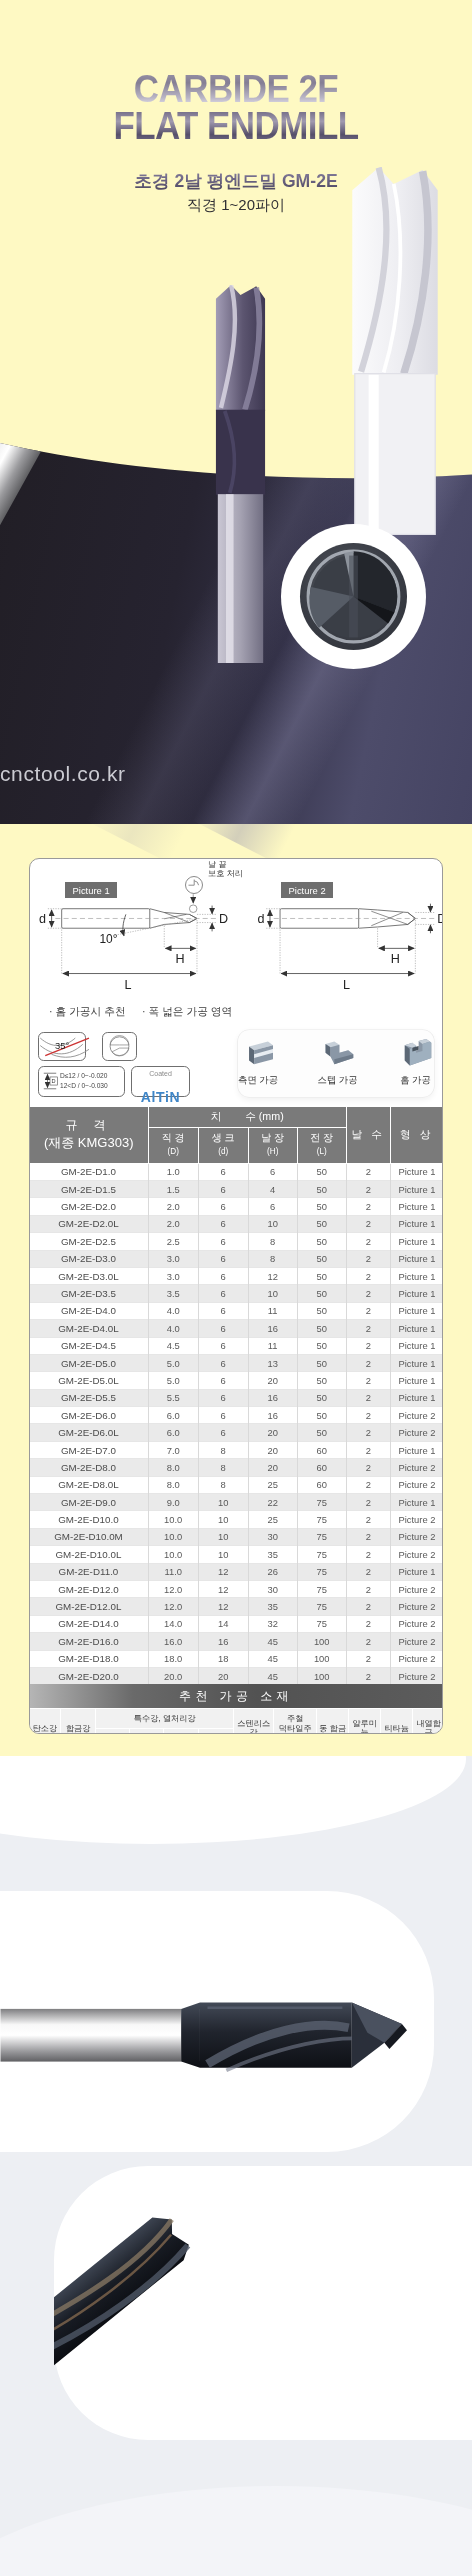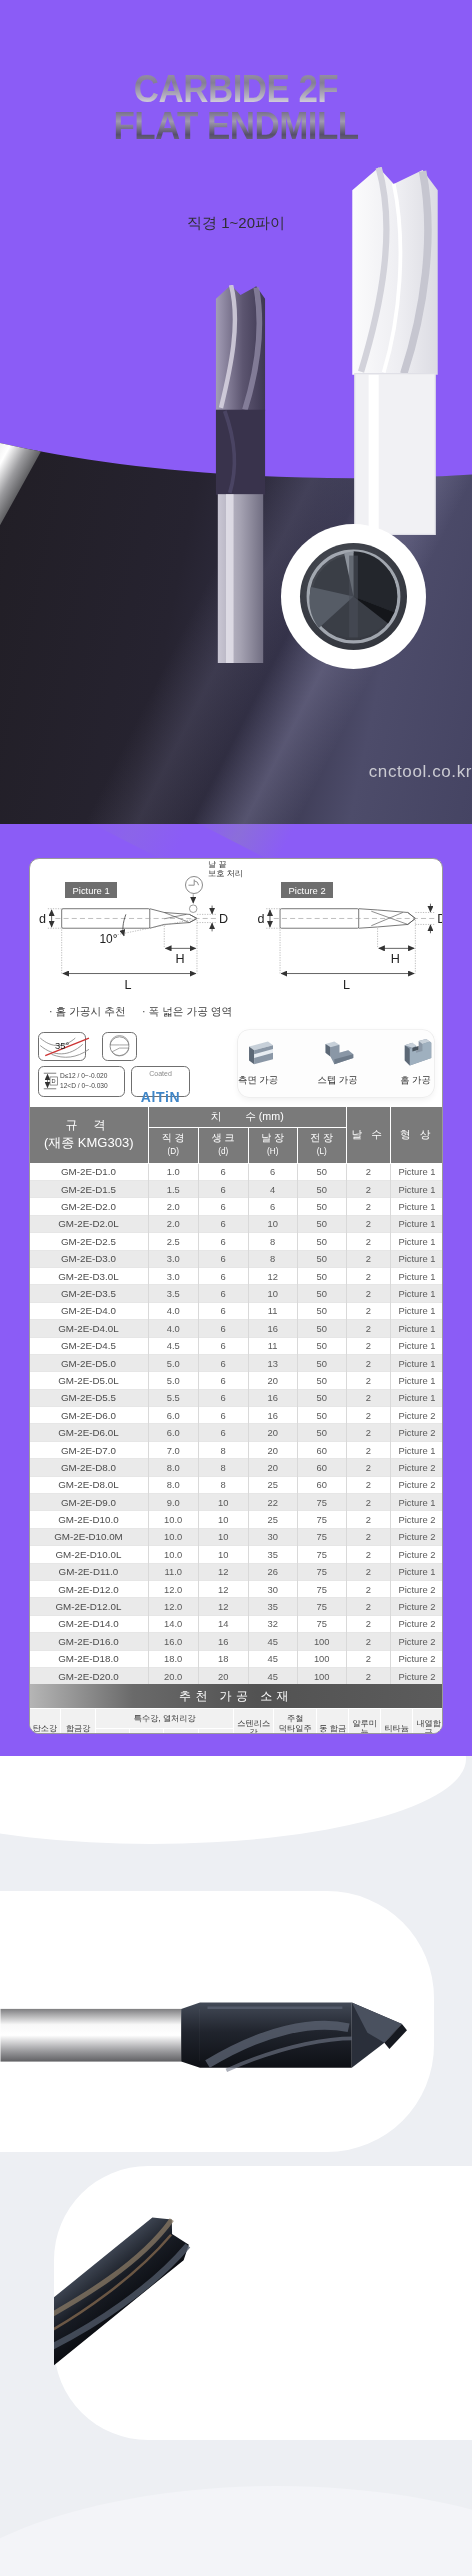--- a/index.html
+++ b/index.html
@@ -1,39 +1,39 @@
 <!DOCTYPE html>
 <html style="font-size:10px"><head>
 <meta charset="utf-8">
 <style>
   html,body{margin:0;padding:0;background:#fff;}
-  .canvas{position:relative;width:472px;height:2576px;overflow:hidden;background:#8b5cf6;
+  .canvas{position:relative;width:472px;height:2576px;overflow:hidden;background:#fef9c3;
     font-family:"Liberation Sans","DejaVu Sans",sans-serif;}
 
   
   .hero-title{position:absolute;top:71px;left:0;width:472px;text-align:center;z-index:6;
     font-weight:700;font-size:38px;line-height:37px;letter-spacing:-0.6px;transform:scaleX(.92);}
   .metal{color:#6b6480;background:linear-gradient(180deg,#9a94a8 0%,#847e94 16%,#b9b5c5 36%,#e3e0ea 47%,#716a85 53%,#a09aaf 68%,#564f6a 86%,#7b7590 100%);
     -webkit-background-clip:text;background-clip:text;-webkit-text-fill-color:transparent;}
   .hero-sub{position:absolute;top:169px;left:0;width:472px;text-align:center;z-index:6;
     font-weight:700;font-size:17.6px;}
   .metal2{color:#5a546f;background:linear-gradient(180deg,#8d86a2 0%,#6f6887 40%,#474159 100%);
     -webkit-background-clip:text;background-clip:text;-webkit-text-fill-color:transparent;}
-  .hero-dia{position:absolute;top:214px;left:0;width:472px;text-align:center;z-index:6;
+  .hero-dia{position:absolute;top:196px;left:0;width:472px;text-align:center;z-index:6;
     font-size:15px;color:#2f2f33;}
 
   .band{position:absolute;top:415px;left:0;width:472px;height:409px;z-index:1;
     clip-path:path("M0,28 C200,74 520,80 750,16 L750,540 C560,640 220,628 0,568 Z");
     background:linear-gradient(102deg,#211e25 0%,#262330 38%,#35334a 60%,#4d4c6a 78%,#454463 100%);}
   .streak{position:absolute;width:94px;height:478px;top:-25px;
     background:linear-gradient(90deg,rgba(140,138,172,0),rgba(140,138,172,.38),rgba(140,138,172,0));}
   .streak.s1{left:296px;transform:rotate(27deg);}
   .streak.s2{left:189px;opacity:.45;transform:rotate(27deg);}
-  .website{position:absolute;top:347px;left:0;width:472px;text-align:right;
-    font-size:17px;font-weight:300;color:#cbcbd2;letter-spacing:0.6px;}
+  .website{position:absolute;top:347px;left:0;width:472px;text-align:left;
+    font-size:21px;font-weight:300;color:#cbcbd2;letter-spacing:0.6px;}
 
   .tool{position:absolute;z-index:3;}
   .ring{position:absolute;left:281px;top:524px;width:145px;height:145px;border-radius:50%;
     background:#fff;z-index:4;}
   .ring-inner{position:absolute;left:19px;top:19px;width:107px;height:107px;border-radius:50%;
     background:radial-gradient(circle at 45% 40%,#5a5e66 0%,#3a3d45 55%,#2b2e35 100%);overflow:hidden;}
 
   
   .spec-box{position:absolute;top:858px;left:29px;width:414px;height:876px;box-sizing:border-box;
     border:1.3px solid #9a9a9a;border-radius:10px;background:#fff;overflow:hidden;z-index:5;}
@@ -88,20 +88,21 @@
 </style>
 </head>
 <body>
 
 <div class="canvas">
 
   <div class="hero-title metal">
     <div>CARBIDE 2F</div>
     <div>FLAT ENDMILL</div>
   </div>
+  <div class="hero-sub metal2">초경 2날 평엔드밀 GM-2E</div>
   <div class="hero-dia">직경 1~20파이</div>
 
   <div class="band">
     <div class="streak s1"></div>
     <div class="streak s2"></div>
 
     <svg style="position:absolute;left:-7.6px;top:5px" width="252" height="390" viewBox="0 0 400 620">
       <defs>
         <linearGradient id="shk" x1="0" y1="0" x2="1" y2="0">
           <stop offset="0" stop-color="#6d6d70"></stop>

